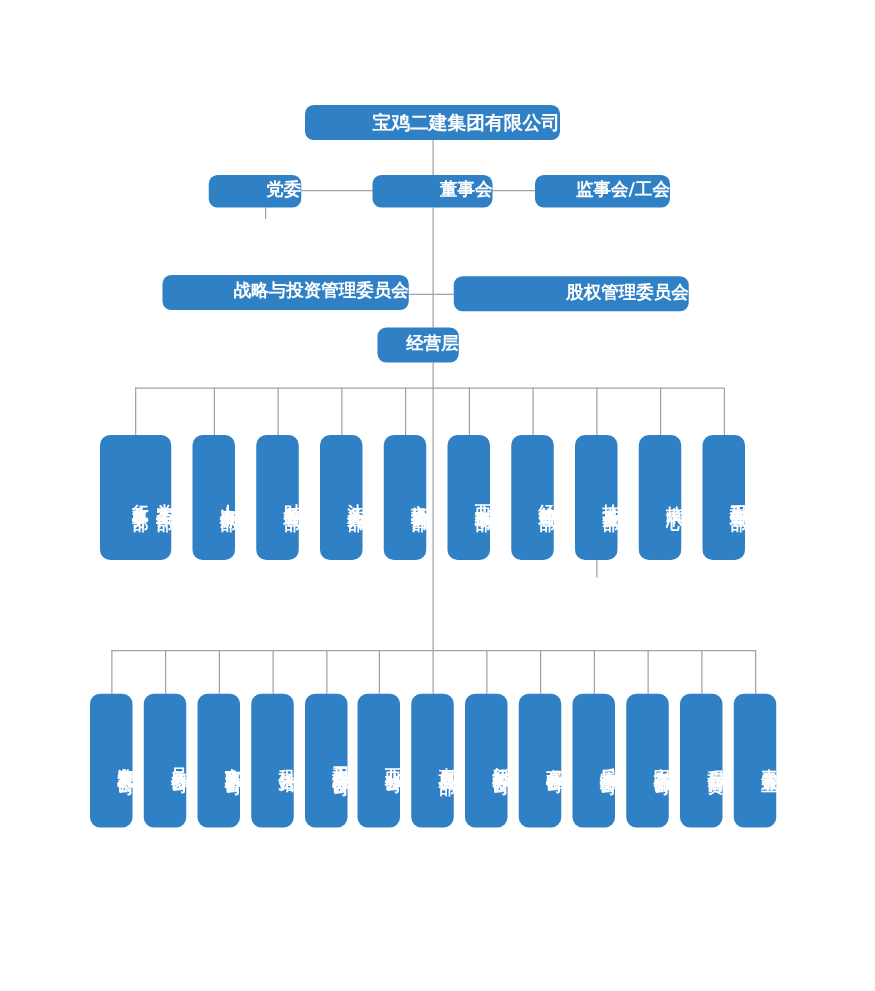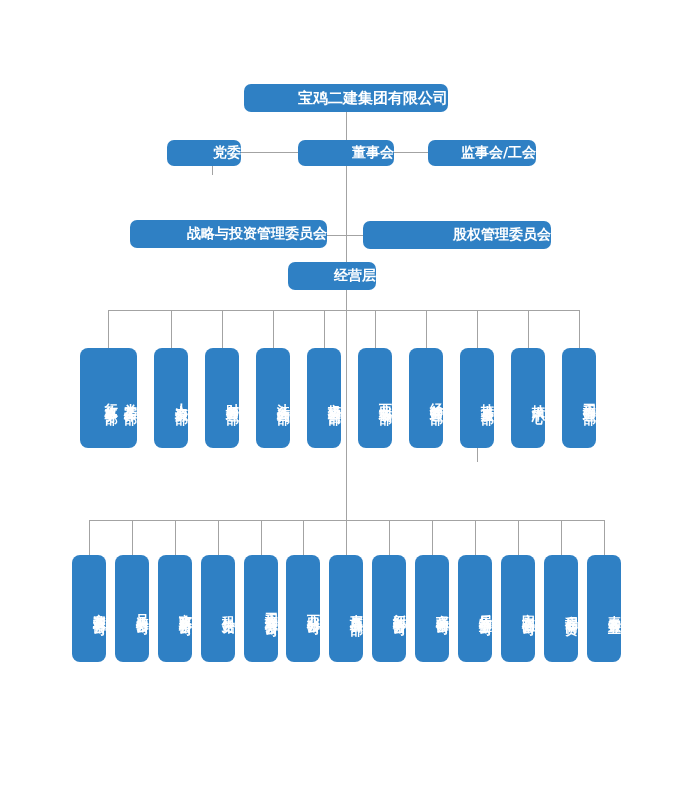--- a/index.html
+++ b/index.html
@@ -104,21 +104,21 @@
   </div>
 
 
   <div class="node" style="left:130px;top:220px;width:197px;height:28px">
     <span>战略与投资管理委员会</span>
   </div>
   <div class="node" style="left:363px;top:221px;width:188px;height:28px">
     <span>股权管理委员会</span>
   </div>
 
-  <div class="node" style="left:288px;top:262px;width:88px;height:28px">
+  <div class="node" style="left:302px;top:262px;width:65px;height:28px">
     <span>经营层</span>
   </div>
 
   <div class="node dept dual" style="left:80px;width:57px">
     <span class="vt">行政事务部</span>
     <span class="vt">党委工作部</span>
   </div>
   <div class="node dept" style="left:154px">
     <span class="vt">人力资源部</span>
   </div>

